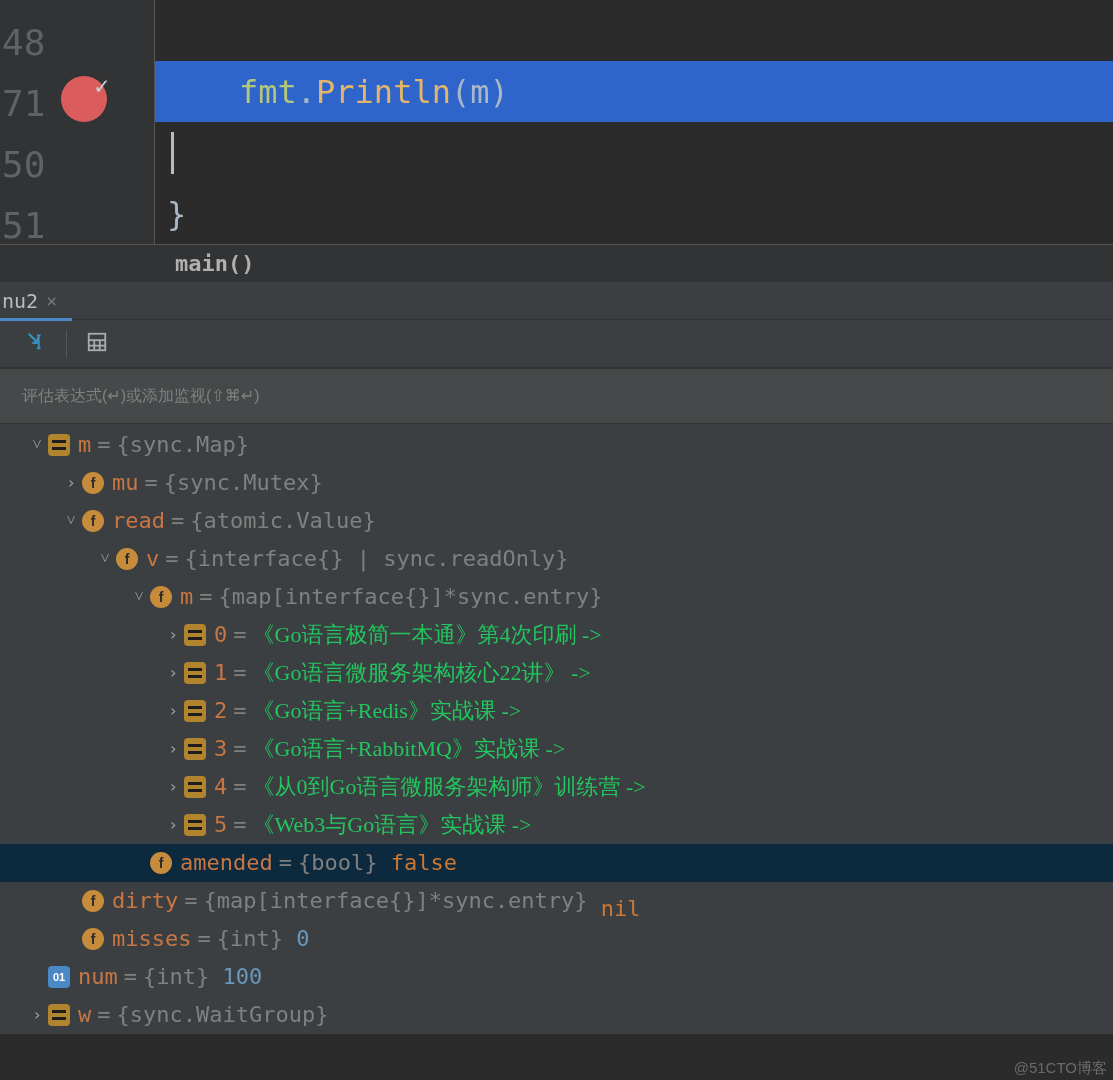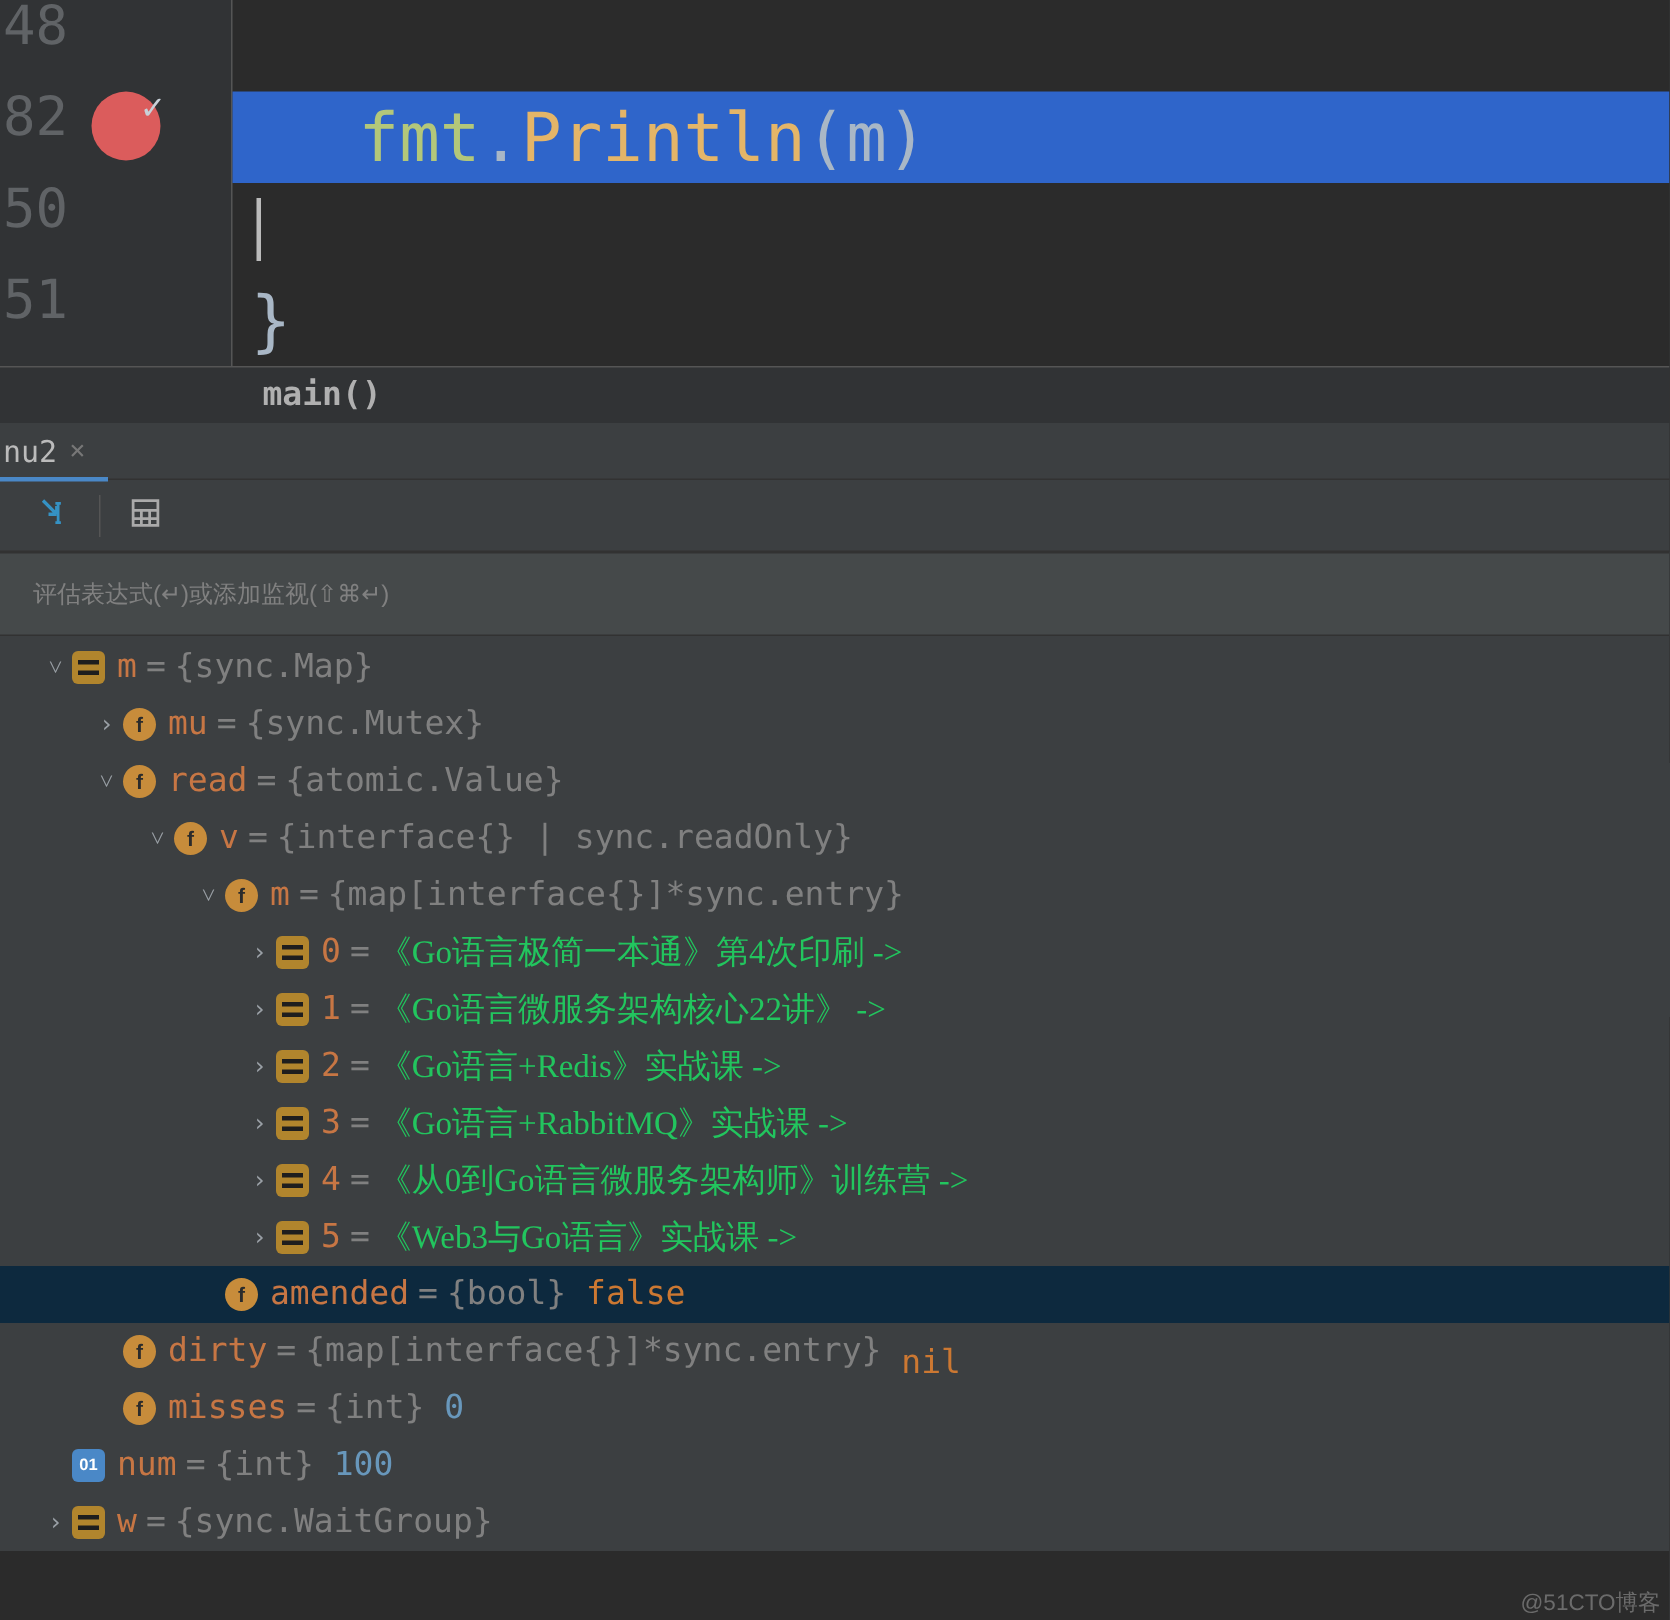--- a/index.html
+++ b/index.html
@@ -21,21 +21,21 @@
   .gutter {
     width: 155px;
     flex: 0 0 155px;
     background: #313335;
     border-right: 1px solid #555;
     display: flex;
     flex-direction: column;
   }
   .gutter-row {
     display: flex;
-    align-items: flex-start;
+    align-items: flex-end;
     height: 61px;
     padding-left: 2px;
   }
   .gutter-row.r51 { height: 61px; overflow: hidden; }
   .lineno {
     width: 55px;
     text-align: left;
     font-size: 36px;
     color: #606366;
     font-family: "Menlo", monospace;
@@ -57,21 +57,21 @@
     font-weight: bold;
   }
   .code-col {
     flex: 1;
     position: relative;
   }
   .code-line {
     height: 61px;
     display: flex;
     align-items: center;
-    font-size: 45px;
+    font-size: 32px;
     font-family: "Menlo", monospace;
     padding-left: 12px;
     white-space: pre;
   }
   .code-line.selected {
     background: #2f65ca;
   }
   .code-line.r51 { height: 61px; overflow: hidden; }
   .tok-pkg    { color: #b3c77a; }
   .tok-dot    { color: #a9b7c6; }
@@ -230,21 +230,21 @@
 </style>
 </head>
 <body>
 
 <div class="editor">
   <div class="gutter">
     <div class="gutter-row">
       <span class="lineno">48</span>
     </div>
     <div class="gutter-row">
-      <span class="lineno">82</span>
+      <span class="lineno">71</span>
       <span class="breakpoint"></span>
     </div>
     <div class="gutter-row">
       <span class="lineno">50</span>
     </div>
     <div class="gutter-row r51">
       <span class="lineno">51</span>
     </div>
   </div>
 

